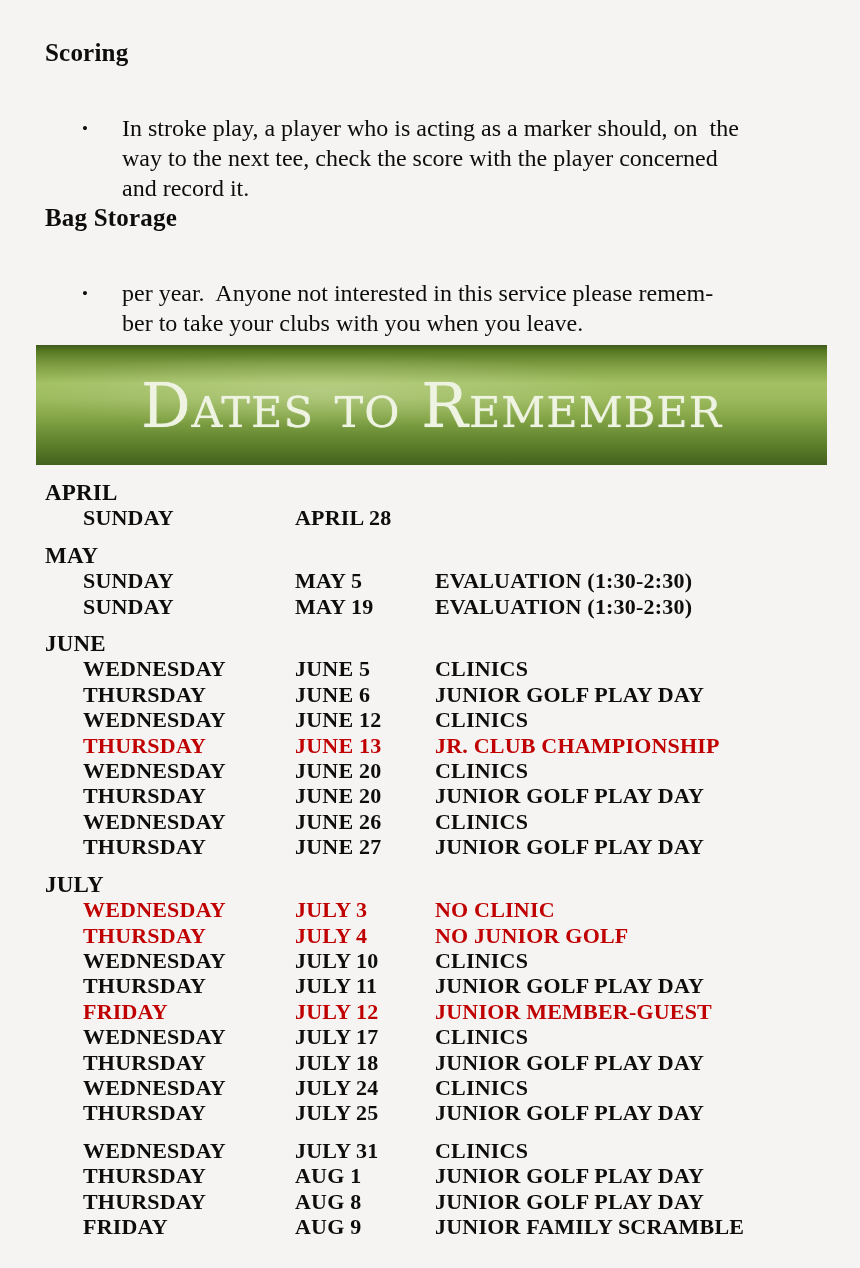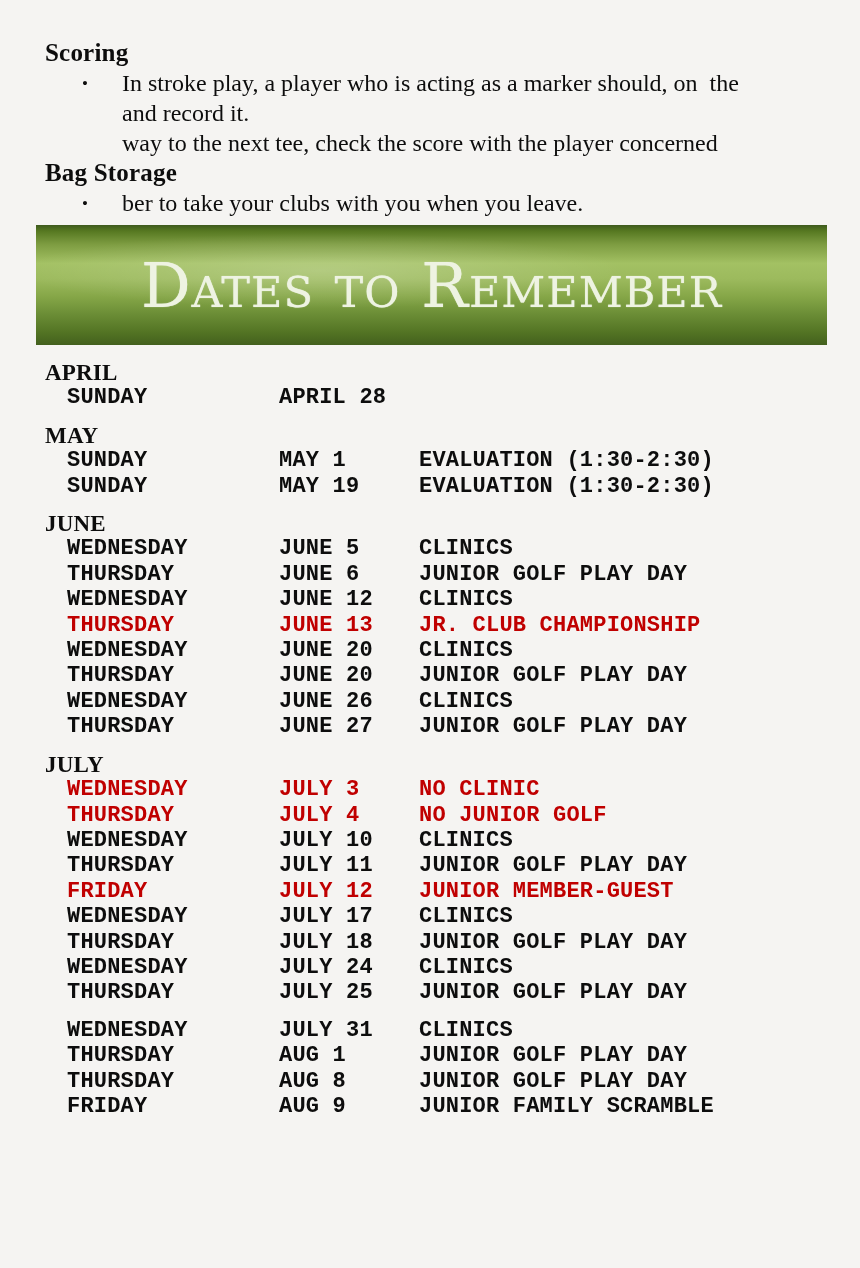--- a/index.html
+++ b/index.html
@@ -14,21 +14,21 @@
   .intro { padding:38px 60px 0 45px; }
   .section-title {
     font-size:25px; font-weight:bold; line-height:30px;
     letter-spacing:0.2px;
   }
   .bullet { position:relative; }
   .bullet-marker {
     position:absolute; left:37px; top:1px;
     font-size:17px; line-height:30px;
   }
-  .bullet-lines { margin-left:77px; }
+  .bullet-lines { margin-left:77px;margin-top:45px; }
   .line {
     font-size:24px; line-height:30px;
     white-space:pre-wrap;
   }
   
   .banner {
     margin:7px 33px 0 36px; height:120px;
     position:relative;
     display:flex; align-items:center; justify-content:center;
     background:linear-gradient(180deg,
@@ -50,51 +50,51 @@
     color:#eef3e2;
     text-shadow:0 0 1px rgba(255,255,255,0.7);
   }
   
   .schedule { padding:15px 40px 0 45px; font-weight:bold; }
   .month { margin-top:12px; }
   .month:first-child { margin-top:0; }
   .month-name { font-size:23px; line-height:25.4px; letter-spacing:0.2px; }
   .row {
     display:grid; grid-template-columns:212px 140px 1fr;
-    margin-left:22px;
+    margin-left:38px;
     font-size:22px; line-height:25.4px;
     letter-spacing:0.2px;
-    font-family:Liberation Mono, monospace;
   }
   .row.red { color:var(--hl, #c00000); }
   .cell { white-space:nowrap; }
 </style>
 </head>
 <body style="background: rgb(245, 244, 242); color: rgb(13, 13, 13);">
 
 <div class="intro" id="intro">
   <div class="section">
     <div class="section-title">Scoring</div>
 
   <div class="bullet">
     <span class="bullet-marker">•</span>
     <div class="bullet-lines">
           <div class="line">In stroke play, a player who is acting as a marker should, on  the</div>
+          <div class="line">way to the next tee, check the score with the player concerned</div>
           <div class="line">and record it.</div>
-          <div class="line">way to the next tee, check the score with the player concerned</div>
         </div>
   </div>
 </div>
 
   <div class="section">
     <div class="section-title">Bag Storage</div>
 
   <div class="bullet">
     <span class="bullet-marker">•</span>
     <div class="bullet-lines">
+          <div class="line">per year.  Anyone not interested in this service please remem-</div>
           <div class="line">ber to take your clubs with you when you leave.</div>
         </div>
   </div>
 </div>
 </div>
 
 <div class="banner">
   <div class="banner-title" style="color: rgb(238, 243, 226);">Dates to Remember</div>
 </div>
 
@@ -106,21 +106,21 @@
     <span class="cell day">SUNDAY</span>
     <span class="cell date">APRIL 28</span>
   </div>
 </div>
 
   <div class="month">
     <div class="month-name">MAY</div>
 
   <div class="row">
     <span class="cell day">SUNDAY</span>
-    <span class="cell date">MAY 1</span>
+    <span class="cell date">MAY 5</span>
     <span class="cell event">EVALUATION (1:30-2:30)</span>
   </div>
 
   <div class="row">
     <span class="cell day">SUNDAY</span>
     <span class="cell date">MAY 19</span>
     <span class="cell event">EVALUATION (1:30-2:30)</span>
   </div>
 </div>
 

